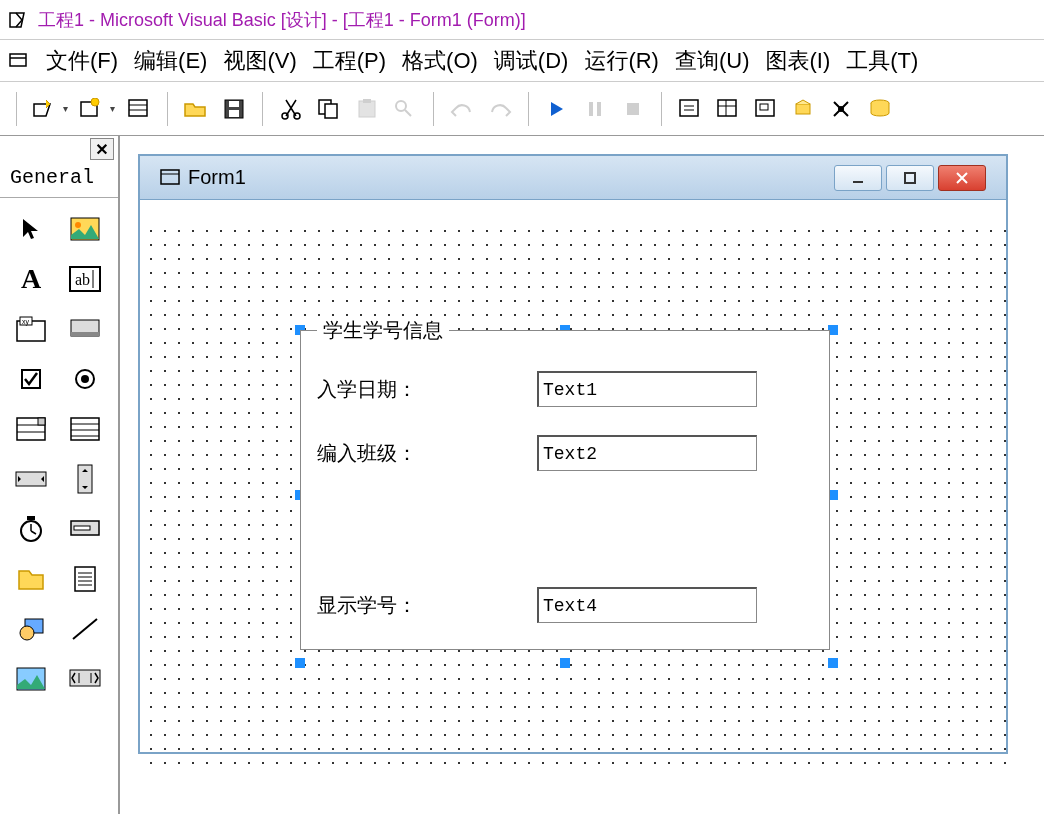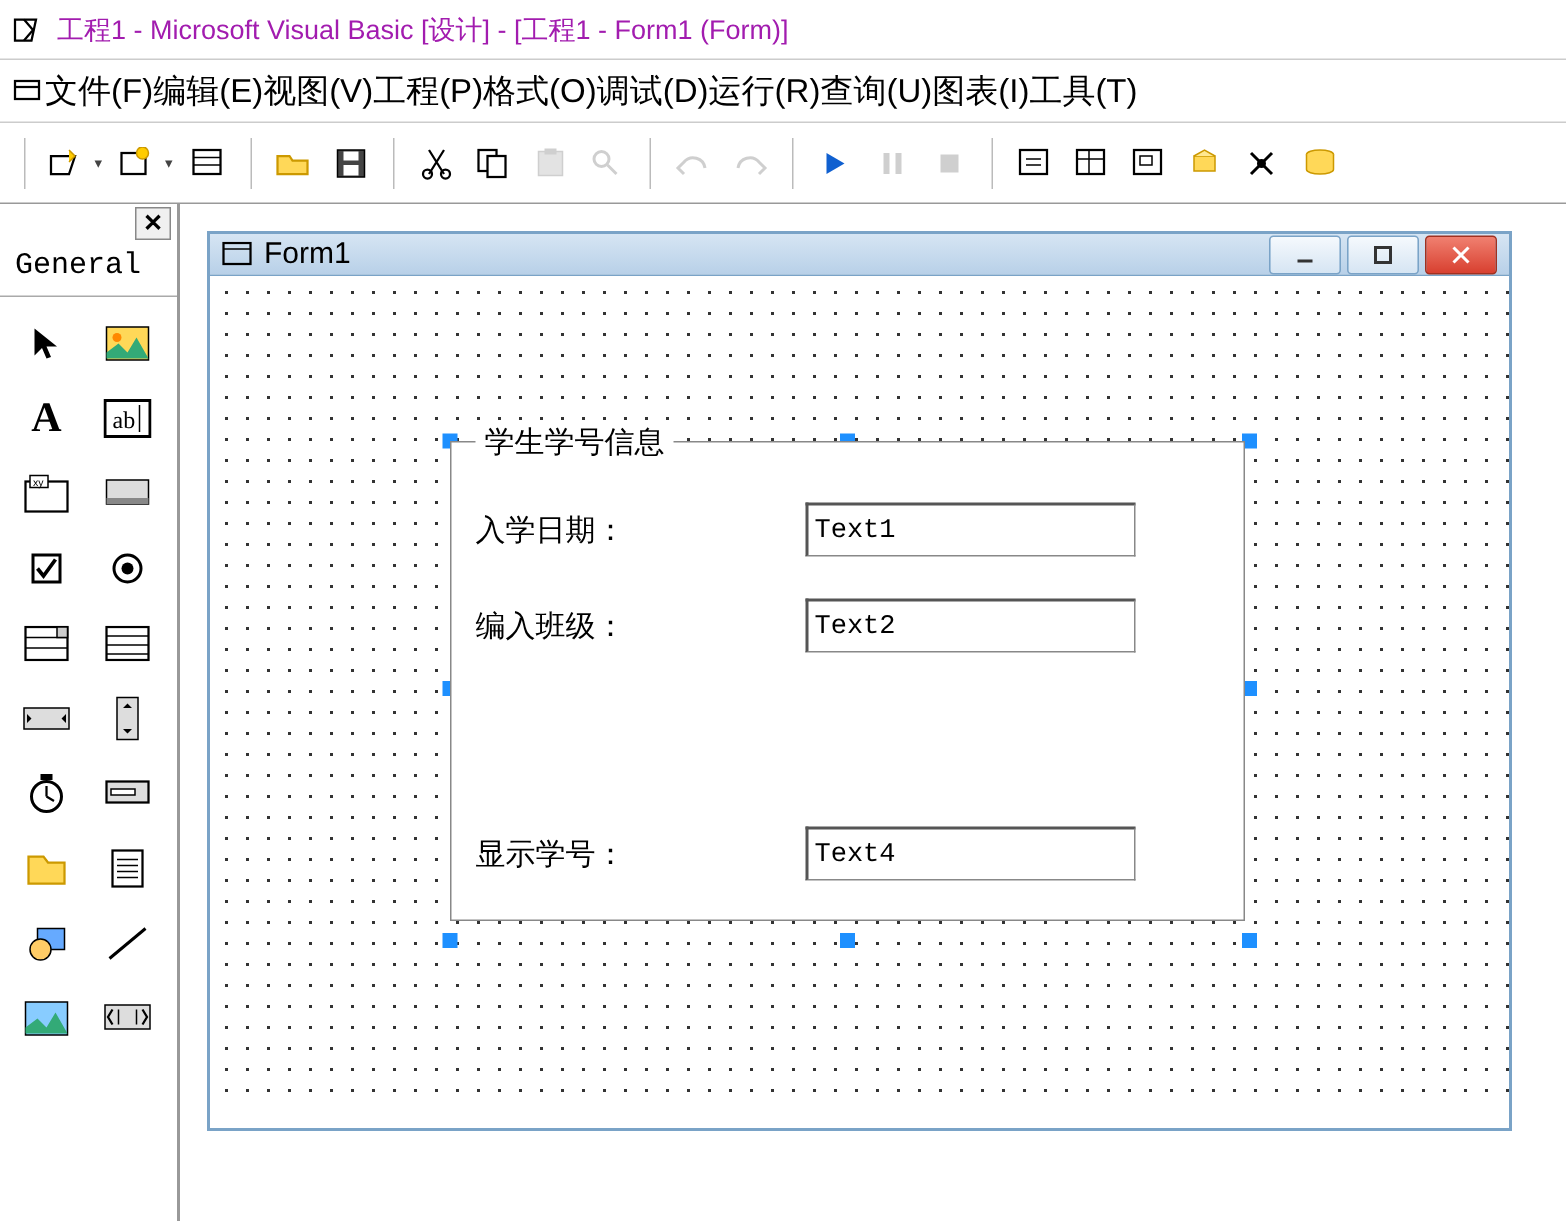--- a/index.html
+++ b/index.html
@@ -23,20 +23,21 @@
 }
 .titlebar svg { margin-right: 8px; }
 .titlebar-text { font-size: 18px; color: #a21caf; }
 
 
 .menubar {
   height: 42px;
   display: flex;
   align-items: center;
   padding-left: 8px;
+  gap: 16px;
   border-bottom: 1px solid #ccc;
 }
 .menubar svg { flex-shrink: 0; }
 .menu-item { font-size: 22px; cursor: pointer; white-space: nowrap; }
 
 
 .toolbar {
   height: 54px;
   display: flex;
   align-items: center;
@@ -98,44 +99,45 @@
   padding: 18px;
   position: relative;
 }
 .form-window {
   width: 870px;
   height: 600px;
   border: 2px solid #7aa3c7;
   background: #fff;
 }
 .form-title {
-  height: 28px;
+  height: 44px;
   background: linear-gradient(#d6e5f3, #b8d0e8);
   display: flex;
   align-items: center;
-  padding: 0 8px;
+  padding: 0 20px;
   border-bottom: 1px solid #7aa3c7;
 }
 .form-title-text { font-size: 20px; margin-left: 8px; flex: 1; }
 .win-btns { display: flex; gap: 4px; }
 .win-btn {
   width: 48px; height: 26px;
   border: 1px solid #7aa3c7;
   border-radius: 3px;
   background: linear-gradient(#f5f9fd, #d6e5f3);
   display: flex; align-items: center; justify-content: center;
   cursor: pointer;
 }
 .win-btn.close { background: linear-gradient(#f08070, #d84030); border-color: #a03020; }
 .form-canvas {
   height: calc(100% - 40px);
   background-image: radial-gradient(circle, #333 1px, transparent 1px);
   background-size: 14px 14px;
   background-position: 4px 4px;
   position: relative;
+  margin-top: 20px;
 }
 
 
 .frame-group {
   position: absolute;
   left: 160px;
   top: 110px;
   width: 530px;
   height: 320px;
   background: #fff;

